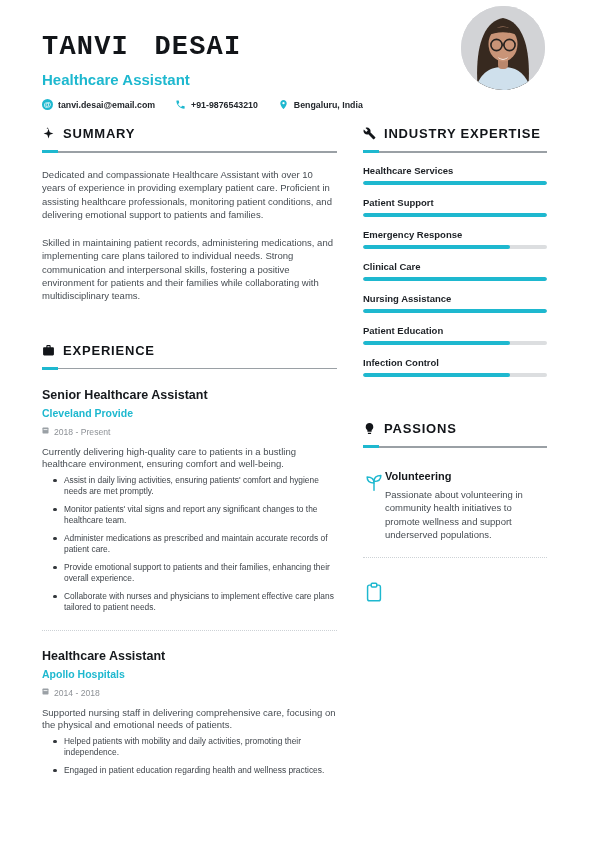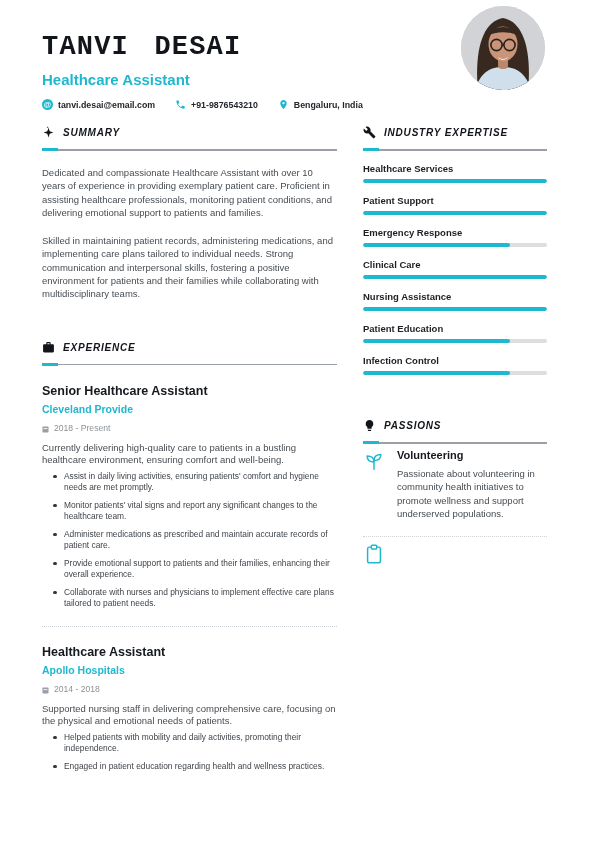--- a/index.html
+++ b/index.html
@@ -18,55 +18,55 @@
   .c-icon { width:11px; height:11px; }
   .avatar { position:absolute; left:461px; top:6px; width:84px; height:84px; border-radius:50%;
             overflow:hidden; background:#d2d3d6; }
 
   
   .columns { display:flex; gap:26px; padding:0 48px 0 42px; margin-top:16px; }
   .col-left { width:295px; }
   .col-right { width:184px; }
 
   
-  .sec-head { display:flex; align-items:center; gap:8px; font-size:10px; font-weight:800;
-              letter-spacing:0.8px; color:#121519;font-style:italic; }
+  .sec-head { display:flex; align-items:center; gap:8px; font-size:13px; font-weight:800;
+              letter-spacing:0.8px; color:#121519; }
   .sec-icon { width:13px; height:13px; flex:0 0 auto; }
   .rule { position:relative; height:3px; margin-top:9px; }
   .rule::after { content:""; position:absolute; left:0; right:0; top:1px; height:1.5px; background:#9aa0a5; }
   .rule::before { content:""; position:absolute; left:0; top:0; width:16px; height:3px;
                   background:var(--accent); z-index:1; }
 
   
   .para { margin-top:15px; font-size:9.5px; line-height:13.3px; color:#474d53; }
 
   
   .section-gap { margin-top:40px; }
   .job { margin-top:18px; }
   .job-title { font-size:12.5px; font-weight:800; color:#16191d; }
   .job-company { margin-top:5px; font-size:10.5px; font-weight:700; color:var(--accent); }
-  .job-dates { margin-top:8px; display:flex; align-items:flex-end; gap:5px; font-size:8.6px; color:#8d9196; }
+  .job-dates { margin-top:8px; display:flex; align-items:flex-start; gap:5px; font-size:8.6px; color:#8d9196; }
   .cal-icon { width:7px; height:7px; }
   .job-intro { margin-top:9px; font-size:9.5px; line-height:12px; color:#474d53; }
   ul.bullets { margin-top:5px; list-style:none; }
   ul.bullets li { position:relative; margin:0 0 6px 22px; padding-left:0; font-size:8.4px;
                   line-height:11.5px; color:#3f444a; }
   ul.bullets li::before { content:""; position:absolute; left:-11px; top:4px; width:3.5px; height:3.5px;
                           border-radius:50%; background:#33373c; }
   .dotted-div { border-top:1.5px dotted #cdd2d6; margin:16px 0 0 0; }
 
   
   .skill { margin-top:12px; }
   .skill:first-of-type { margin-top:16px; }
   .skill-label { font-size:9.5px; font-weight:700; color:#1c2025; }
   .skill-track { margin-top:5px; height:4px; border-radius:2px; background:#dcdee0; overflow:hidden; }
   .skill-fill { height:100%; border-radius:2px; background:var(--accent); }
 
   
-  .passion { display:flex; gap:12px; margin-top:5px; }
+  .passion { display:flex; margin-top:22px; }
   .p-icon { width:22px; height:22px; flex:0 0 auto; margin-top:1px; }
   .p-title { font-size:11px; font-weight:800; color:#16191d; }
   .p-text { margin-top:6px; font-size:9.5px; line-height:13.3px; color:#474d53; }
   .p-div { border-top:1.5px dotted #cdd2d6; margin-top:16px; }
 </style>
 </head>
 <body>
 
 <div class="page" style="--accent:#1eb8cf;">
 

